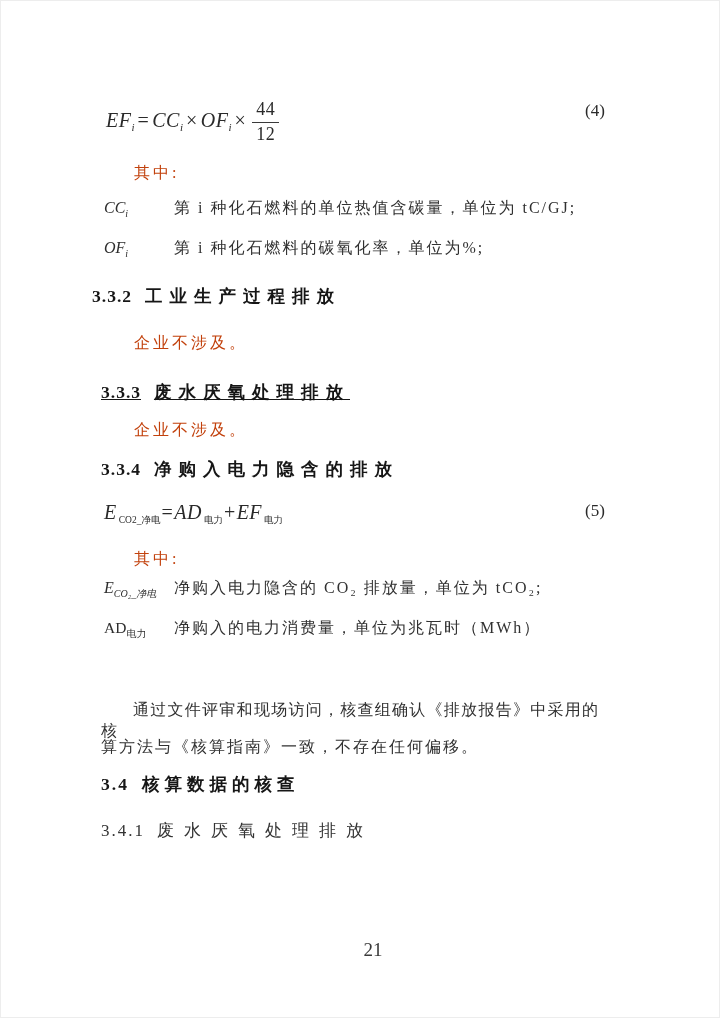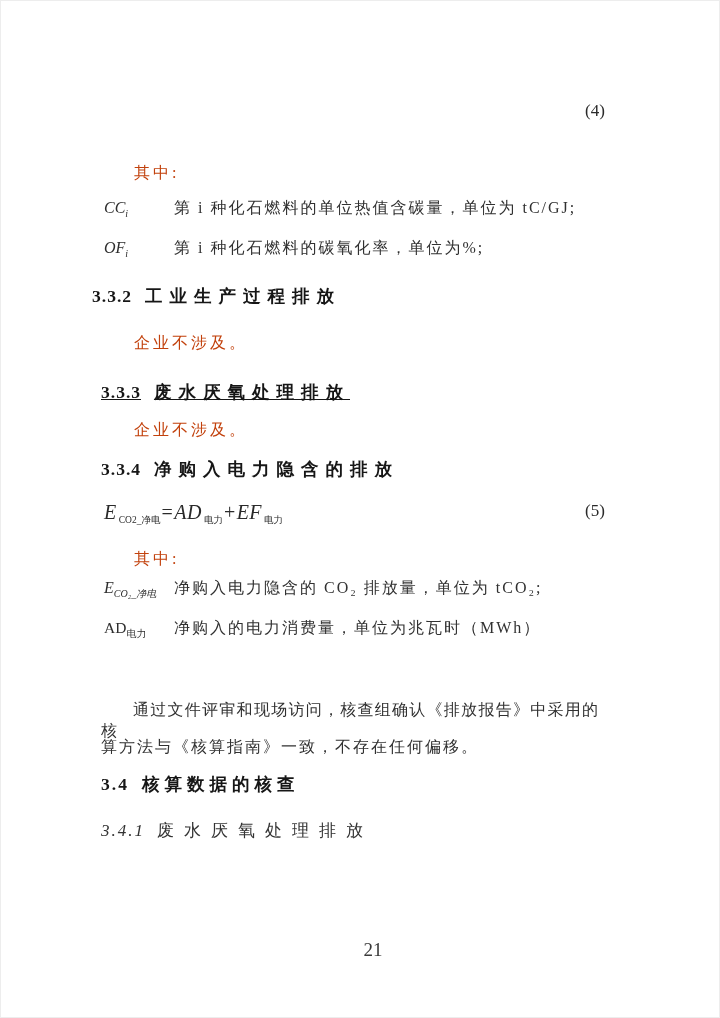--- a/index.html
+++ b/index.html
@@ -25,21 +25,21 @@
           font-size: 18px; line-height: 1.22; margin-left: 3px; font-style: normal; }
   .frac .num { display: block; border-bottom: 1.4px solid #3a3a3a; padding: 0 4px 1px; }
   .frac .den { display: block; padding-top: 1px; }
   .eqtag { font-size: 17px; color: #2a2a2a; }
 
   
   .heading { font-weight: bold; color: #161616; font-size: 17.5px; white-space: nowrap; }
   .heading .hnum { letter-spacing: 1px; margin-right: 13px; }
   .heading .htitle { letter-spacing: 7px; }
   .subheading { font-weight: normal; color: #333; font-size: 17px; white-space: nowrap; }
-  .subheading .hnum { letter-spacing: 2px; margin-right: 12px; font-style: italic; }
+  .subheading .hnum { letter-spacing: 2px; margin-right: 12px; }
   .subheading .htitle { letter-spacing: 10px; }
 
   
   .bodytext { font-size: 16px; letter-spacing: 3px; color: #c2410c; white-space: nowrap; }
 
   
   .defrow { position: absolute; left: 103px; width: 530px; white-space: nowrap; }
   .defsym { display: inline-block; width: 70px; font-size: 16px; color: #2d2d2d; vertical-align: baseline; }
   .defsym .sym-it { font-style: italic; }
   .defsym .sym-up { font-style: normal; font-size: 15.5px; }
@@ -53,20 +53,23 @@
   }
   .concl-line2 { left: 100px; font-size: 16px; letter-spacing: 2px; color: #313131; white-space: nowrap; }
 
   .pageno { left: 12px; width: 720px; text-align: center; font-size: 19px; color: #3a3a3a; }
 </style>
 </head>
 <body>
 
 <div class="page">
 
+  <div class="abs formula" style="left:105px; top:98px;">
+    <span class="var"><span>EF</span><span class="fsub">i</span></span><span class="op">=</span><span class="var"><span>CC</span><span class="fsub">i</span></span><span class="op">×</span><span class="var"><span>OF</span><span class="fsub">i</span></span><span class="op">×</span><span class="frac"><span class="num">44</span><span class="den">12</span></span>
+  </div>
   <div class="abs eqtag" style="left:584px; top:100px;">(4)</div>
 
   <div class="abs bodytext" style="left:133px; top:162px;">其中:</div>
 
   <div class="defrow" style="top:197px;">
     <span class="defsym"><span class="sym-it">CC</span><span class="dsub sym-it">i</span></span><span class="deftext">第 i 种化石燃料的单位热值含碳量，单位为 tC/GJ;</span>
   </div>
   <div class="defrow" style="top:237px;">
     <span class="defsym"><span class="sym-it">OF</span><span class="dsub sym-it">i</span></span><span class="deftext">第 i 种化石燃料的碳氧化率，单位为%;</span>
   </div>

